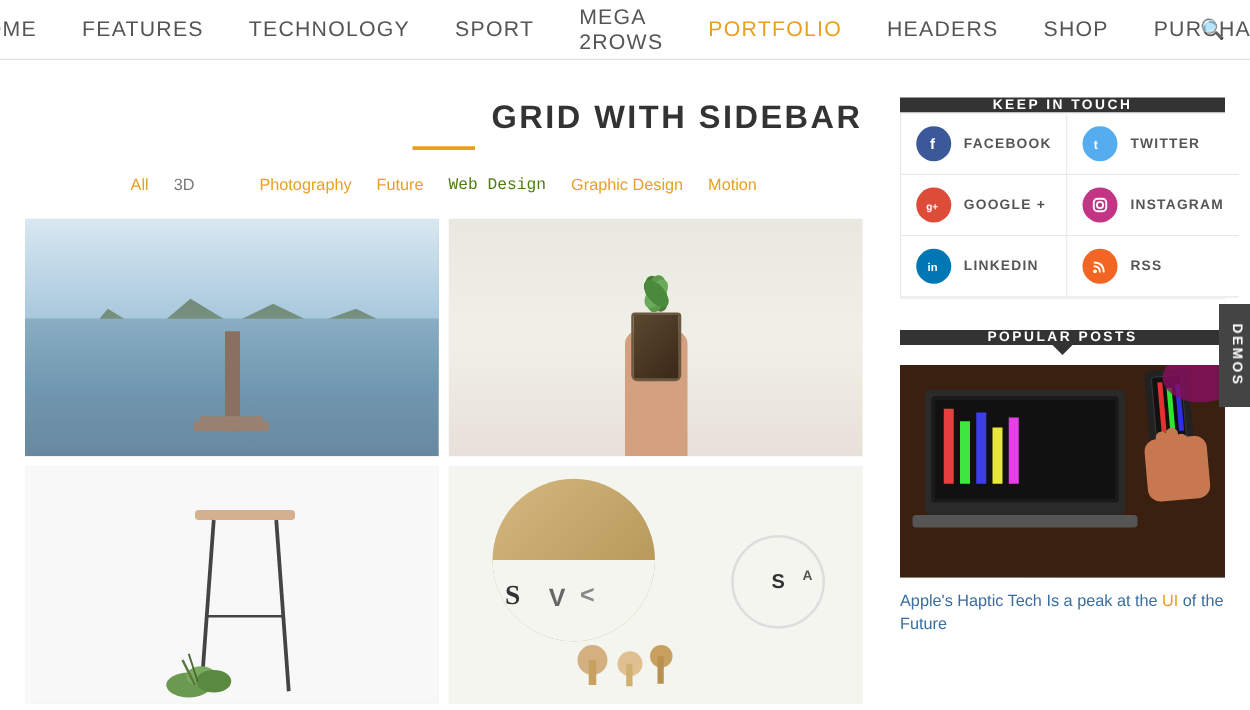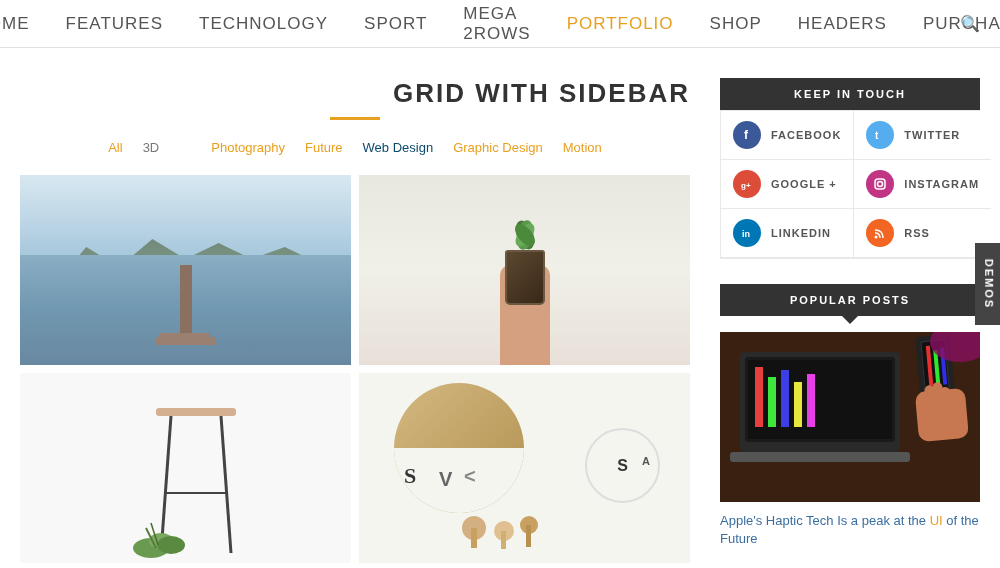--- a/index.html
+++ b/index.html
@@ -84,21 +84,21 @@
     }
     .filter-tab {
       font-size: 13px;
       cursor: pointer;
       color: #777;
       text-decoration: none;
     }
     .filter-tab.active { color: #e8a020; }
     .filter-tab.photography { color: #e8a020; margin-left: 32px; }
     .filter-tab.prints { color: #e8a020; }
-    .filter-tab.webdesign { color: #0c4a6e; }
+    .filter-tab.webdesign { color: #4d7c0f; font-family: Liberation Mono, monospace; }
     .filter-tab.graphic { color: #e8a020; }
     .filter-tab.motion { color: #e8a020; }
 
     
     .portfolio-grid {
       display: grid;
       grid-template-columns: 1fr 1fr;
       gap: 8px;
     }
     .portfolio-item {
@@ -224,21 +224,20 @@
     }
 
     
     .widget {
       margin-bottom: 25px;
     }
     .widget-header {
       background: #333;
       color: #fff;
       text-align: center;
-      padding: 10px;
       font-size: 11px;
       font-weight: 700;
       letter-spacing: 2px;
       text-transform: uppercase;
     }
     .widget-header-arrow {
       width: 0;
       height: 0;
       border-left: 8px solid transparent;
       border-right: 8px solid transparent;
@@ -329,22 +328,22 @@
 <body>
 
 <nav class="top-nav">
   <div class="nav-items">
     <a class="nav-item">HOME</a>
     <a class="nav-item">FEATURES</a>
     <a class="nav-item">TECHNOLOGY</a>
     <a class="nav-item">SPORT</a>
     <a class="nav-item">MEGA 2ROWS</a>
     <a class="nav-item active">PORTFOLIO</a>
+    <a class="nav-item">HEADERS</a>
     <a class="nav-item">SHOP</a>
-    <a class="nav-item">HEADERS</a>
     <a class="nav-item">PURCHASE</a>
   </div>
   <span class="nav-search">🔍</span>
 </nav>
 
 <div class="main-wrapper">
 
   <div class="content-area">
     <h1 class="page-title">GRID WITH SIDEBAR</h1>
     <div class="title-underline"></div>

